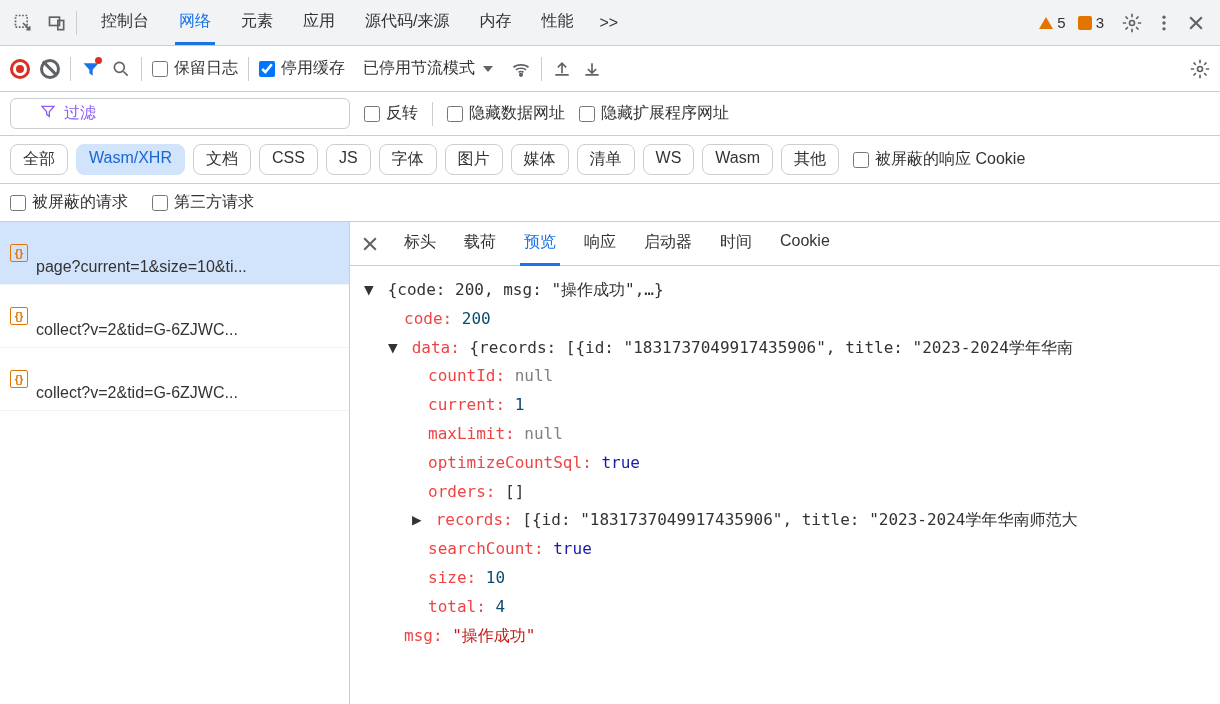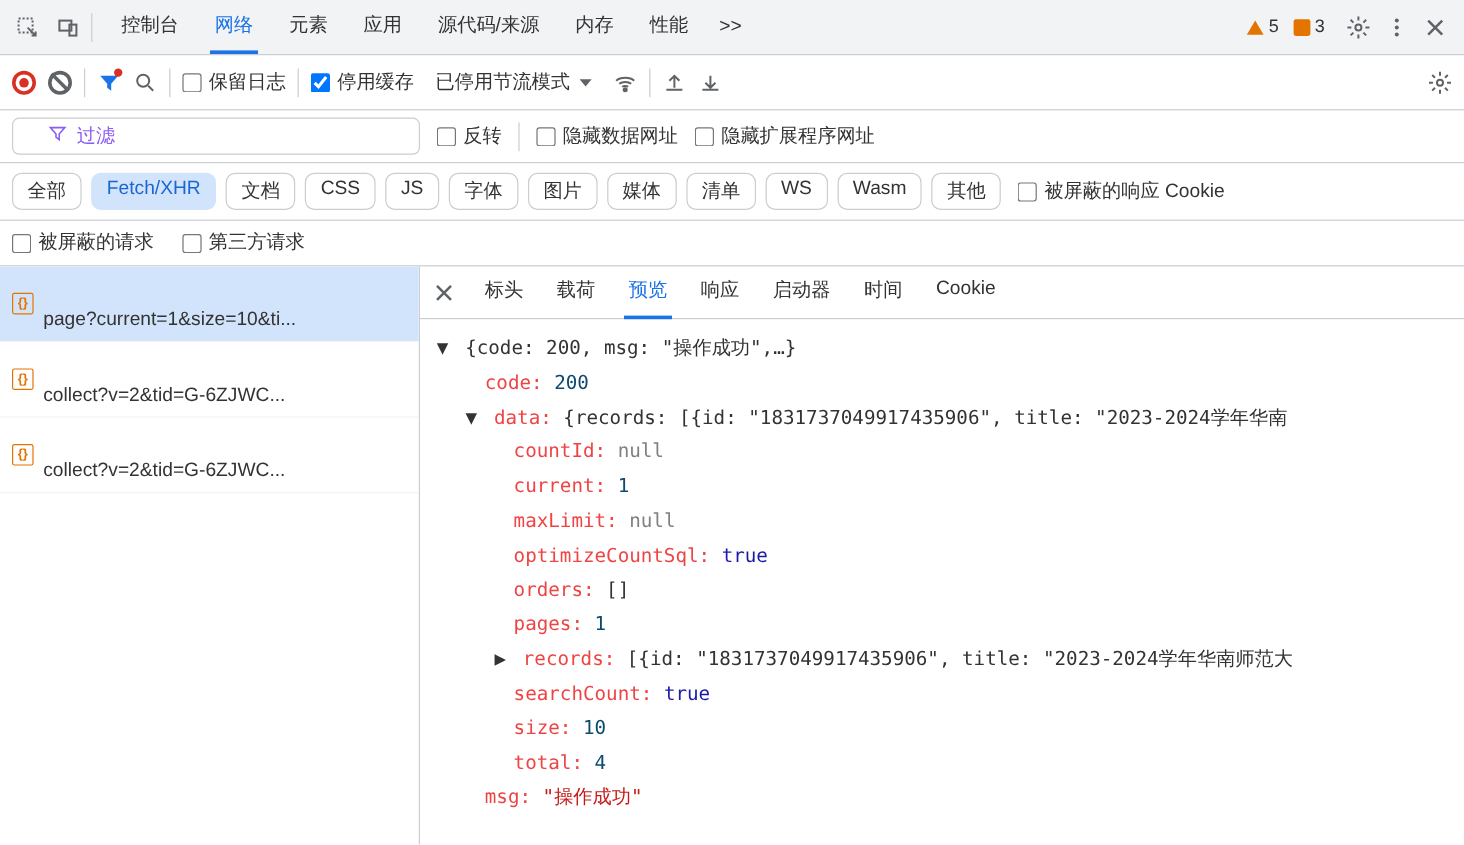--- a/index.html
+++ b/index.html
@@ -209,21 +209,21 @@
   </label>
   <label class="checkbox-label">
     <input type="checkbox" style="">
       <span>隐藏扩展程序网址</span>
   </label>
 </div>
 
 <div class="chips-row">
   <div id="chip-holder" style="display:flex;gap:8px;flex-wrap:wrap">
       <div class="chip">全部</div>
-      <div class="chip active">Fetch/XHR</div>
+      <div class="chip active">Wasm/XHR</div>
       <div class="chip">文档</div>
       <div class="chip">CSS</div>
       <div class="chip">JS</div>
       <div class="chip">字体</div>
       <div class="chip">图片</div>
       <div class="chip">媒体</div>
       <div class="chip">清单</div>
       <div class="chip">WS</div>
       <div class="chip">Wasm</div>
       <div class="chip">其他</div>
@@ -283,21 +283,20 @@
 
     <div class="preview-body">
       <div class="jline"><span class="tog">▼</span> <span class="punct">{code: 200, msg: "操作成功",…}</span></div>
       <div class="jline ind1"><span class="key">code:</span> <span class="num">200</span></div>
       <div class="jline" style="padding-left:24px"><span class="tog">▼</span> <span class="key">data:</span> <span class="punct">{records: [{id: "1831737049917435906", title: "2023-2024学年华南</span></div>
       <div class="jline ind2"><span class="key">countId:</span> <span class="nul">null</span></div>
       <div class="jline ind2"><span class="key">current:</span> <span class="num">1</span></div>
       <div class="jline ind2"><span class="key">maxLimit:</span> <span class="nul">null</span></div>
       <div class="jline ind2"><span class="key">optimizeCountSql:</span> <span class="bool">true</span></div>
       <div class="jline ind2"><span class="key">orders:</span> <span class="punct">[]</span></div>
-      <div class="jline ind2"><span class="key">pages:</span> <span class="num">1</span></div>
       <div class="jline" style="padding-left:48px"><span class="tog">▶</span> <span class="key">records:</span> <span class="punct">[{id: "1831737049917435906", title: "2023-2024学年华南师范大</span></div>
       <div class="jline ind2"><span class="key">searchCount:</span> <span class="bool">true</span></div>
       <div class="jline ind2"><span class="key">size:</span> <span class="num">10</span></div>
       <div class="jline ind2"><span class="key">total:</span> <span class="num">4</span></div>
       <div class="jline ind1"><span class="key">msg:</span> <span class="str">"操作成功"</span></div>
     </div>
   </div>
 </div>
 
 </body></html>

